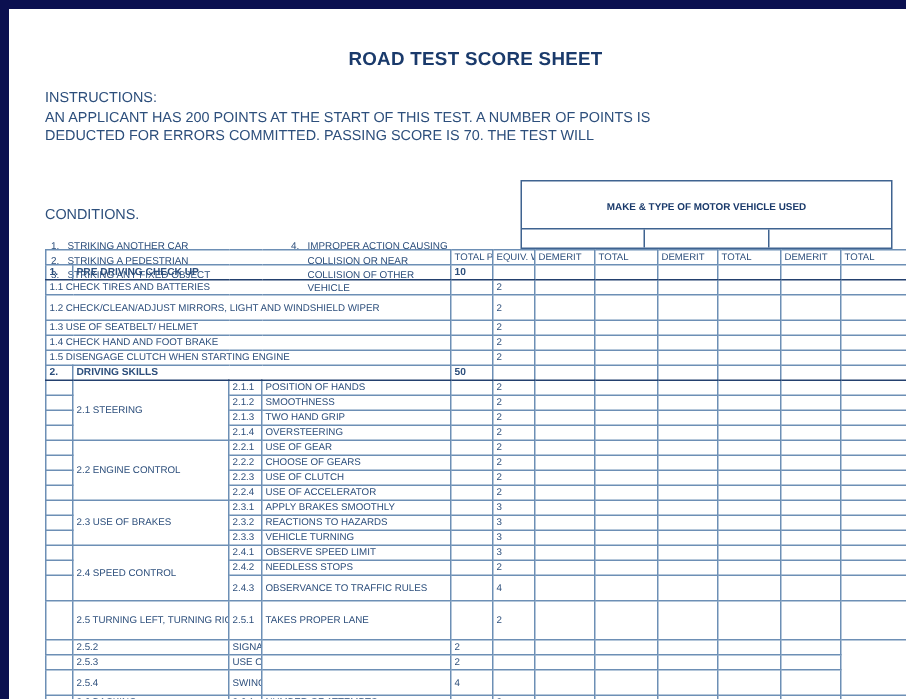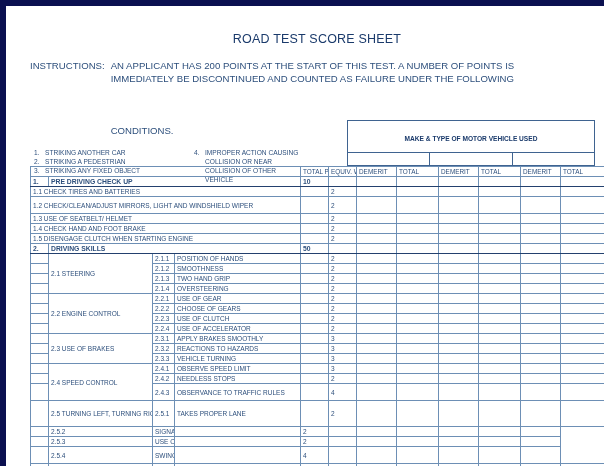--- a/index.html
+++ b/index.html
@@ -13,32 +13,33 @@
   #page {
     position: absolute;
     left: 6px; top: 6px;
     width: 598px; height: 460px;
     background: #ffffff;
     overflow: hidden;
   }
   .doc-title {
     text-align: center;
     font-size: 12.5px;
-    font-weight: normal;
+    font-weight: bold;
     color: #1a3a6b;
     letter-spacing: 0.2px;
     margin-top: 26px;
     padding-left: 24px;
   }
   .instructions {
     display: flex;
     margin: 14px 14px 0 24px;
     color: #2d4f7c;
     font-size: 9.6px;
     line-height: 12.6px;
+    flex-direction: column;
   }
   .instr-label { font-weight: normal; white-space: nowrap; padding-right: 6px; }
   .instr-body { text-align: justify; }
   .instr-body p { margin: 0; }
   .instr-body p.last { text-align: left; margin-top: 40px; }
 
   .conds {
     display: flex;
     margin: 10px 0 0 28px;
     color: #2d4f7c;
@@ -122,21 +123,21 @@
 <body>
 
 <div id="page">
 
   <div class="doc-title">ROAD TEST SCORE SHEET</div>
 
   <div class="instructions">
     <span class="instr-label">INSTRUCTIONS:</span>
     <span class="instr-body">
       <p>AN APPLICANT HAS 200 POINTS AT THE START OF THIS TEST. A NUMBER OF POINTS IS</p>
-      <p>IMMEDIATELY BE DISCONTINUED AND COUNTED AS FAILURE UNDER THE FOLLOWING</p>
+      <p>DEDUCTED FOR ERRORS COMMITTED. PASSING SCORE IS 70.   THE TEST WILL</p>
       <p class="last">CONDITIONS.</p>
     </span>
   </div>
 
   <div class="conds">
     <div class="cond-col" id="cond-left">
         <div class="cond-row">
           <span class="cond-num">1.</span>
           <span class="cond-txt">STRIKING ANOTHER CAR</span>
         </div>

